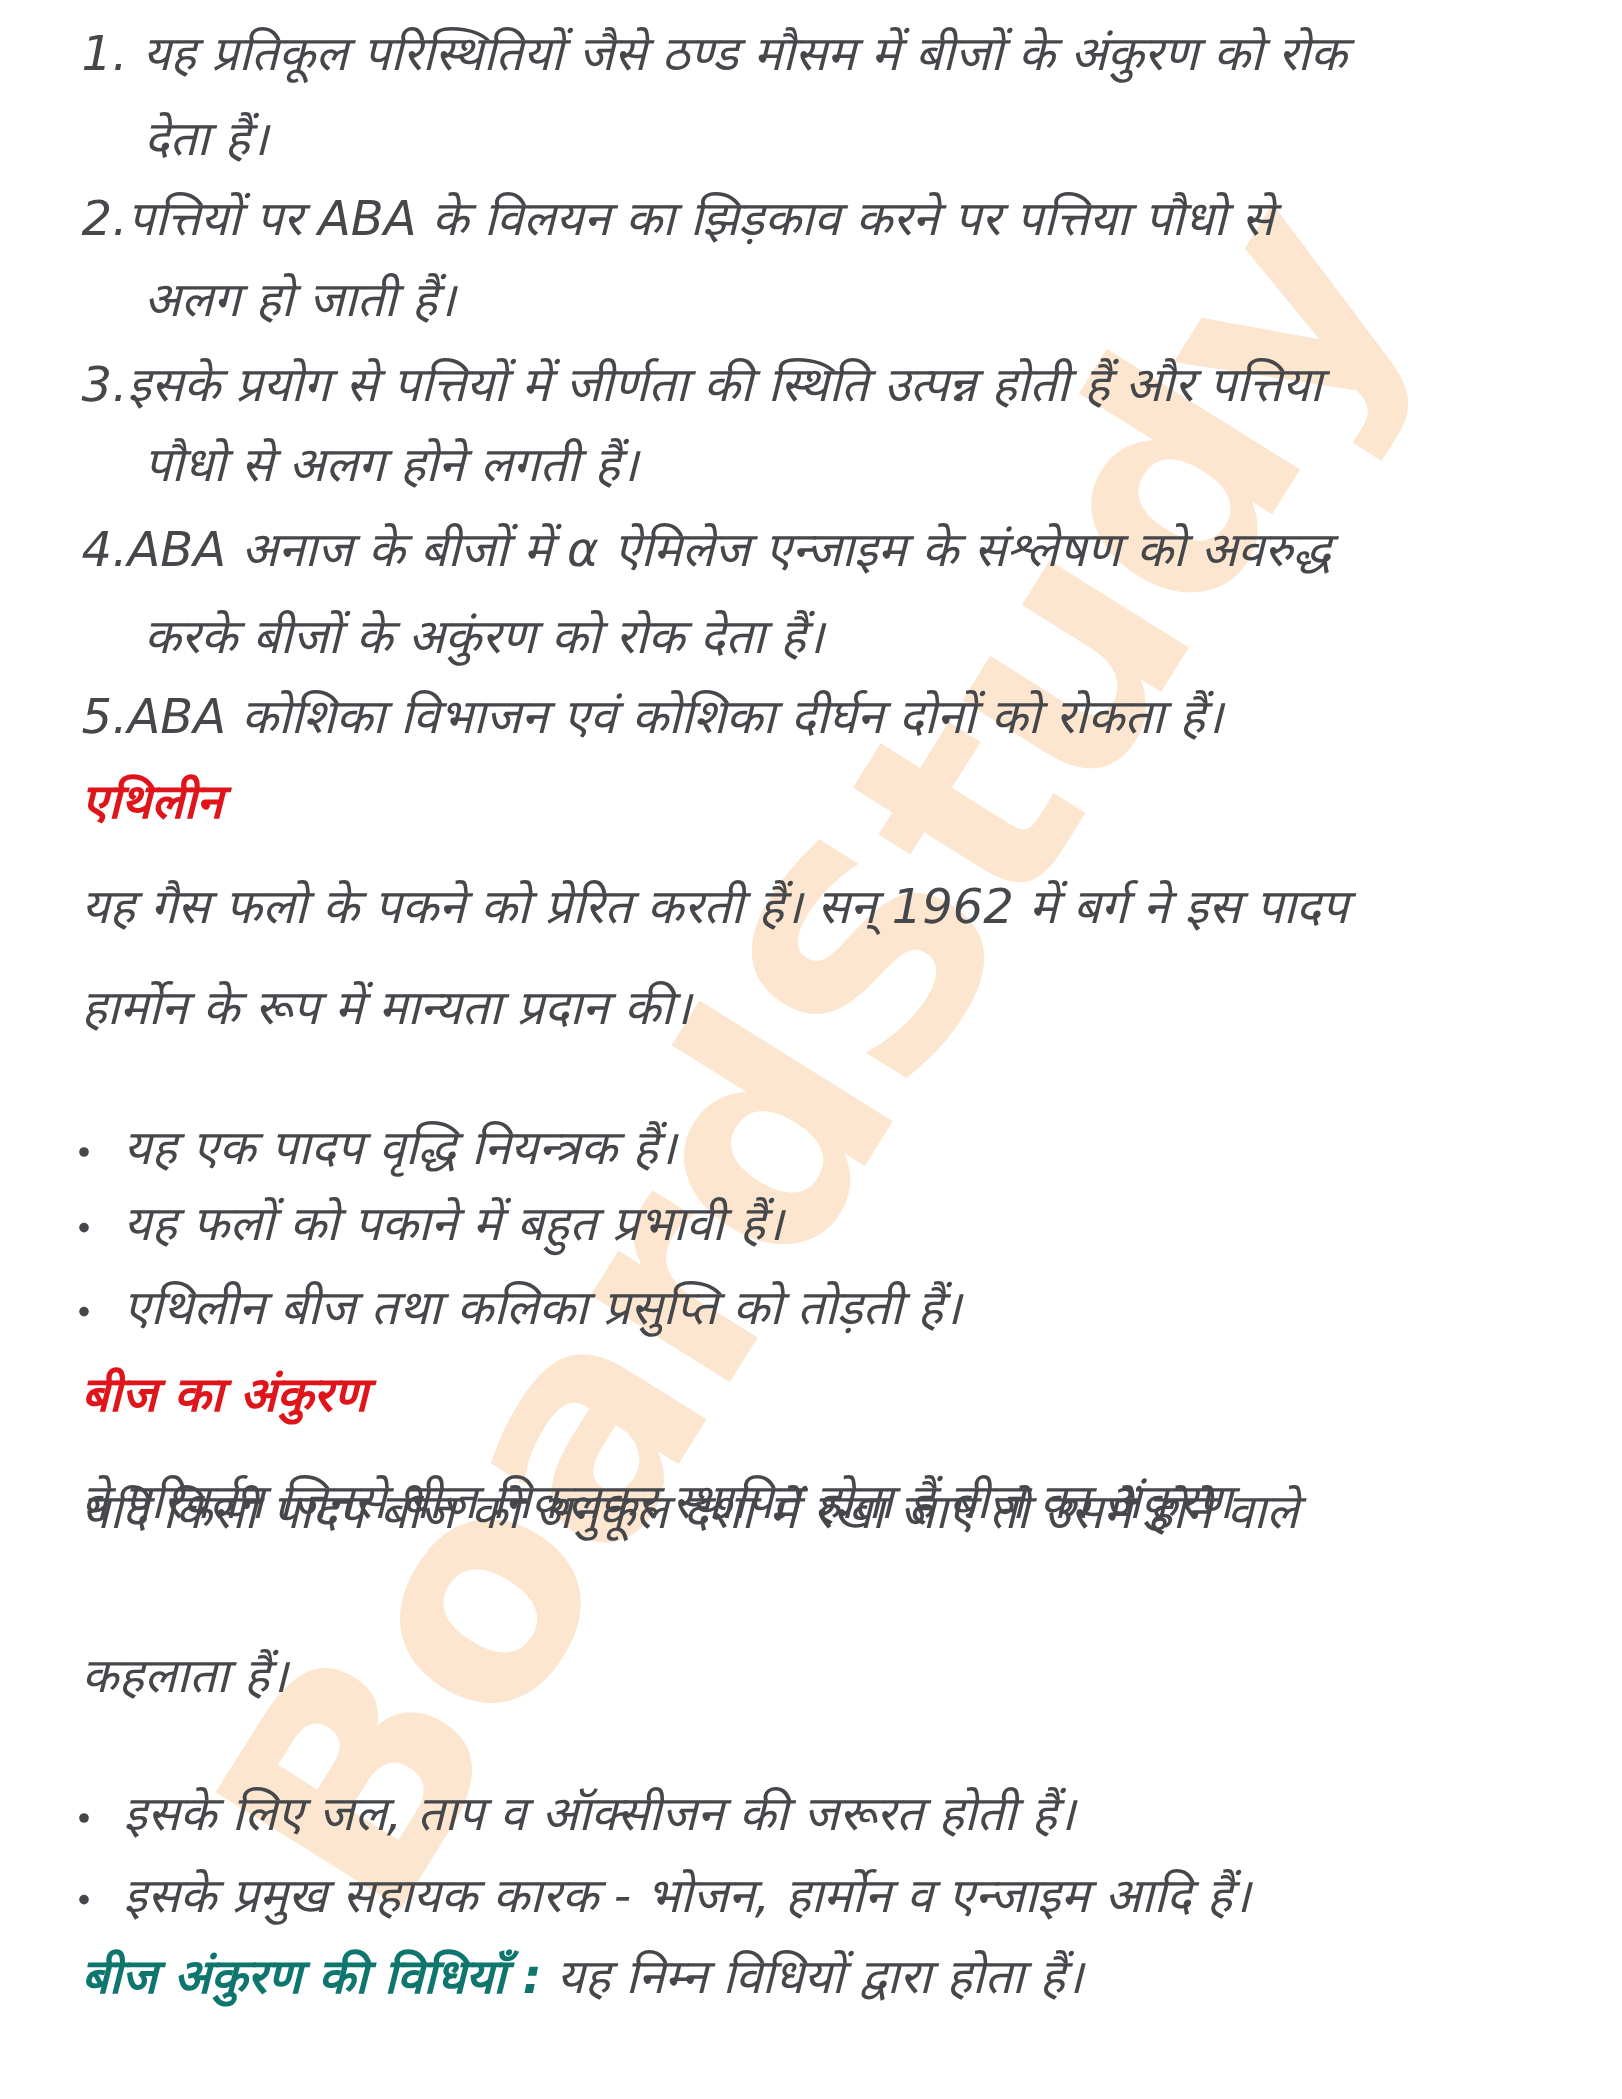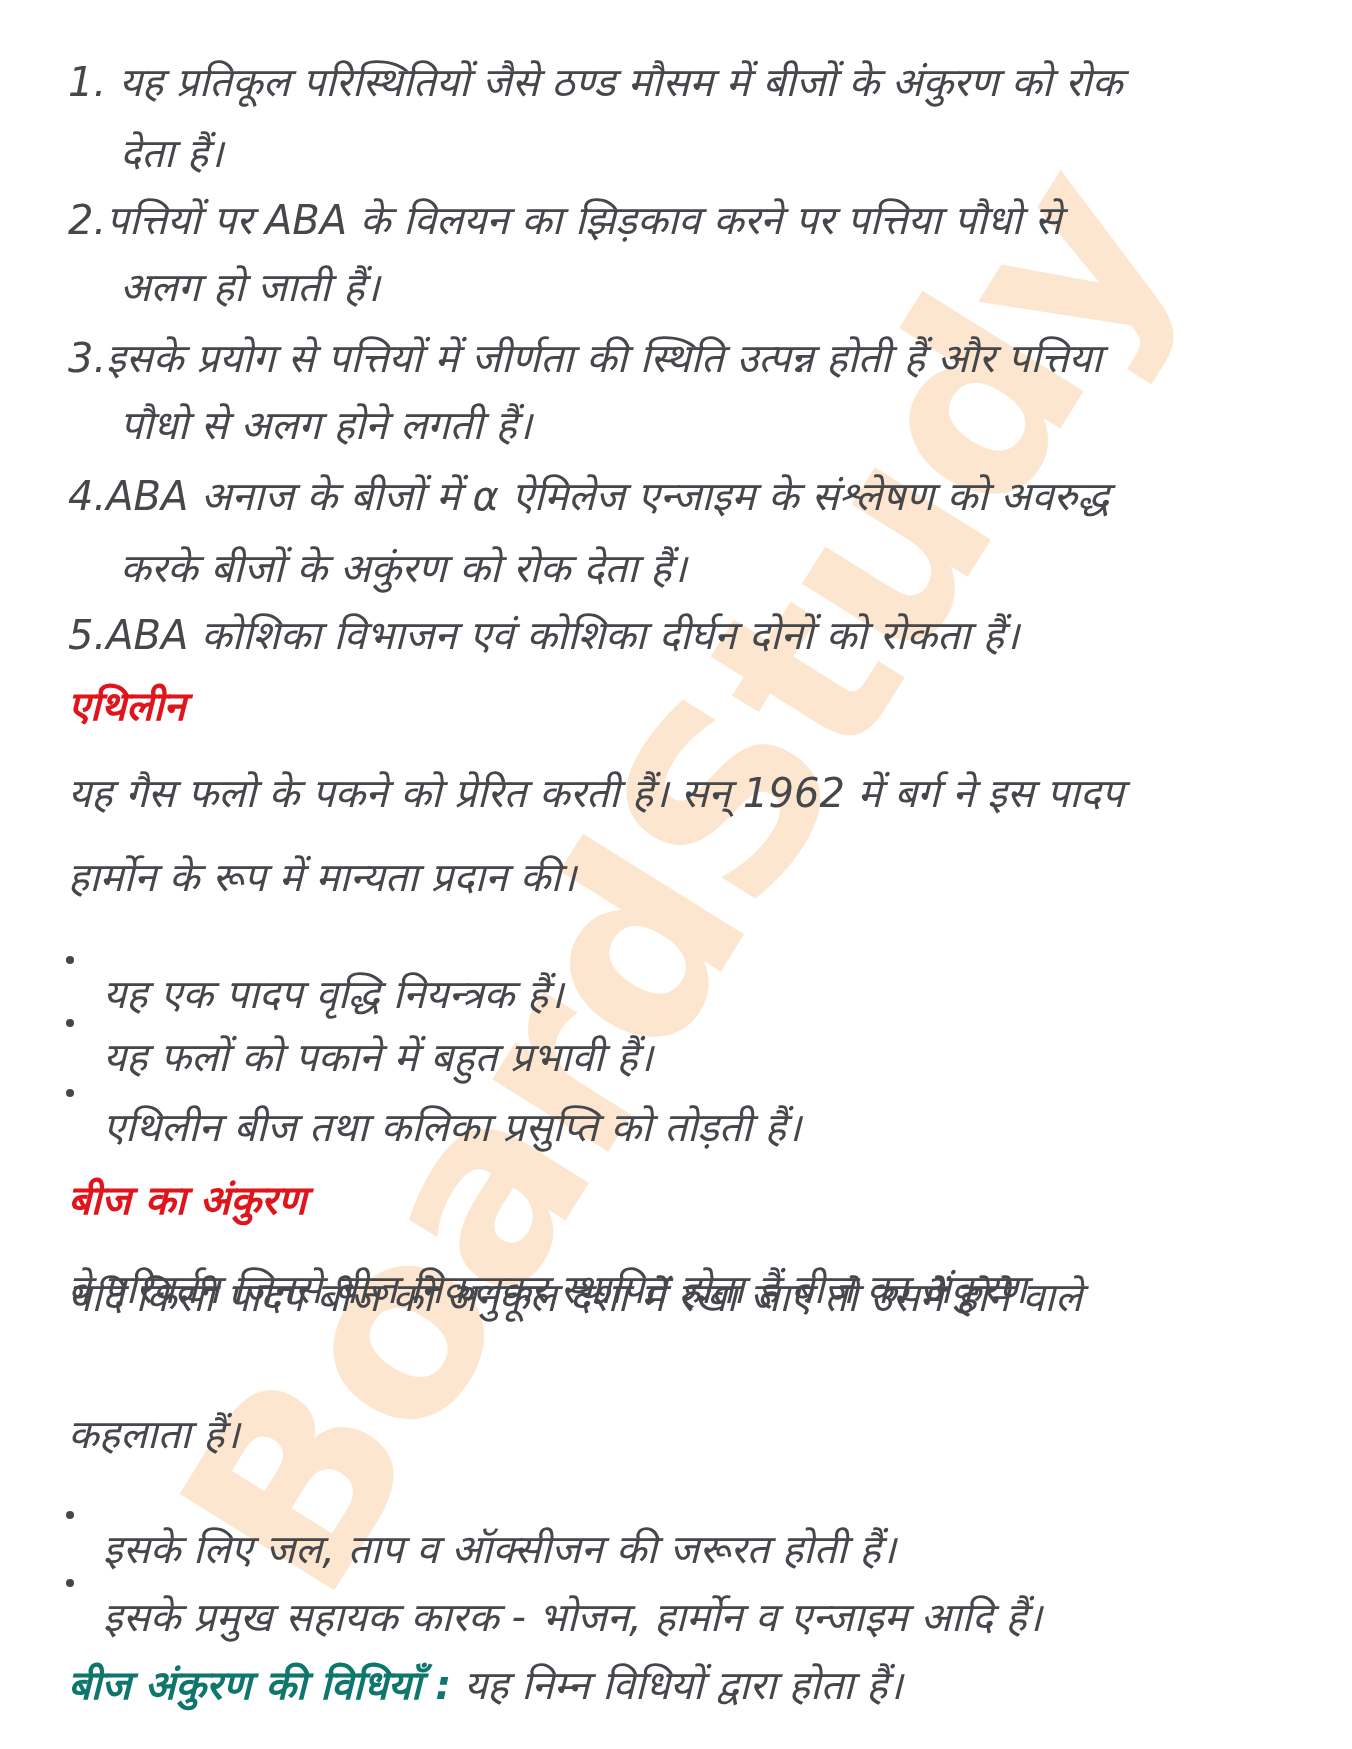--- a/index.html
+++ b/index.html
@@ -8,21 +8,21 @@
     .watermark {
       position: absolute; left: 676px; top: 880px;
       transform: translate(-50%, -50%) rotate(-58deg);
       font-family: "DejaVu Sans", sans-serif; font-weight: bold;
       font-size: 250px; color: #fde6cf; white-space: nowrap;
       letter-spacing: -4px; z-index: 0; pointer-events: none;
     }
     .line {
       position: absolute; left: 68px; white-space: nowrap;
       font-size: 40px; line-height: 50px; color: #45474b;
-      font-style: italic; z-index: 1; transform: translateY(-50%); margin-top: 37px;
+      font-style: italic; z-index: 1; transform: translateY(-50%);
     }
     .indent { left: 120px; }
     .heading-red { color: #e0151b; font-weight: bold; font-size: 40px; }
     .heading-green { color: #0f766e; font-weight: bold; }
     .bullet { position: absolute; left: 66px; width: 8px; height: 8px;
               border-radius: 50%; background: #45474b; z-index: 1; transform: translateY(-50%); }
     .bul-text { left: 103px; }
   </style>
 </head>
 <body>

